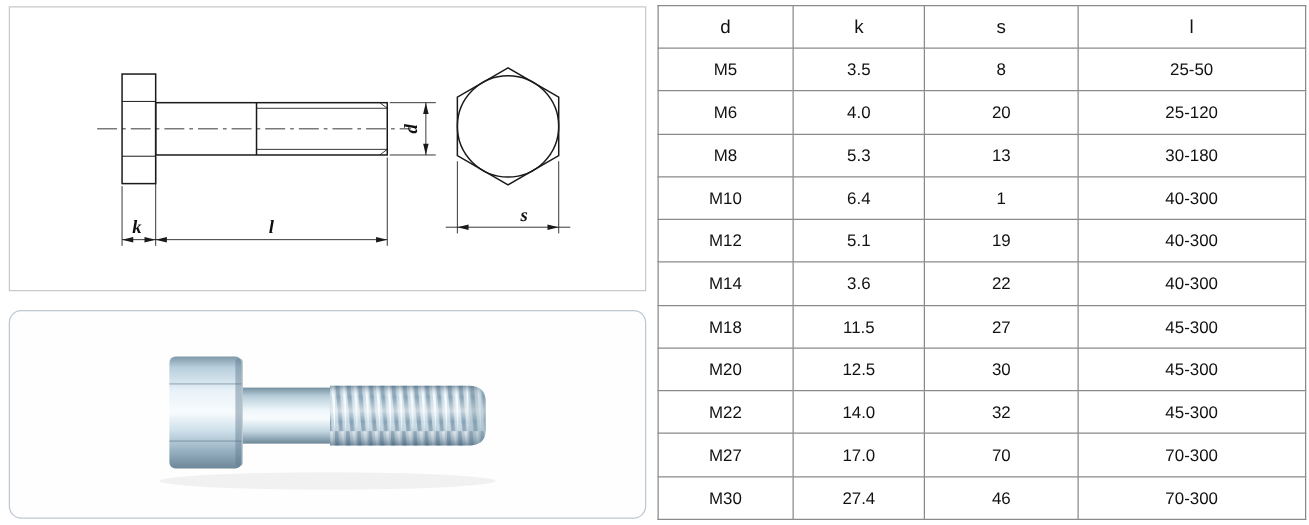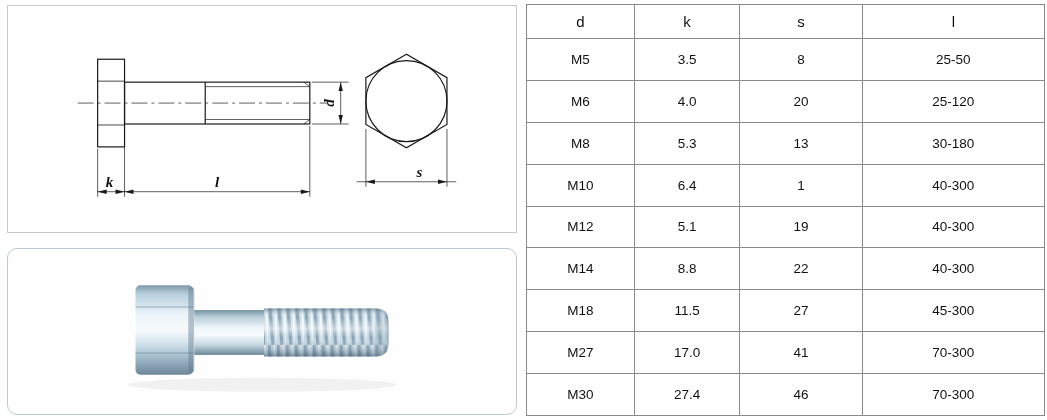--- a/index.html
+++ b/index.html
@@ -192,34 +192,46 @@
             <td>40-300</td>
           </tr>
           <tr>
             <td>M12</td>
             <td>5.1</td>
             <td>19</td>
             <td>40-300</td>
           </tr>
           <tr>
             <td>M14</td>
-            <td>8.8</td>
+            <td>3.6</td>
             <td>22</td>
             <td>40-300</td>
           </tr>
           <tr>
             <td>M18</td>
             <td>11.5</td>
             <td>27</td>
             <td>45-300</td>
           </tr>
           <tr>
+            <td>M20</td>
+            <td>12.5</td>
+            <td>30</td>
+            <td>45-300</td>
+          </tr>
+          <tr>
+            <td>M22</td>
+            <td>14.0</td>
+            <td>32</td>
+            <td>45-300</td>
+          </tr>
+          <tr>
             <td>M27</td>
             <td>17.0</td>
-            <td>41</td>
+            <td>70</td>
             <td>70-300</td>
           </tr>
           <tr>
             <td>M30</td>
             <td>27.4</td>
             <td>46</td>
             <td>70-300</td>
           </tr>
         </tbody>
     </table>

